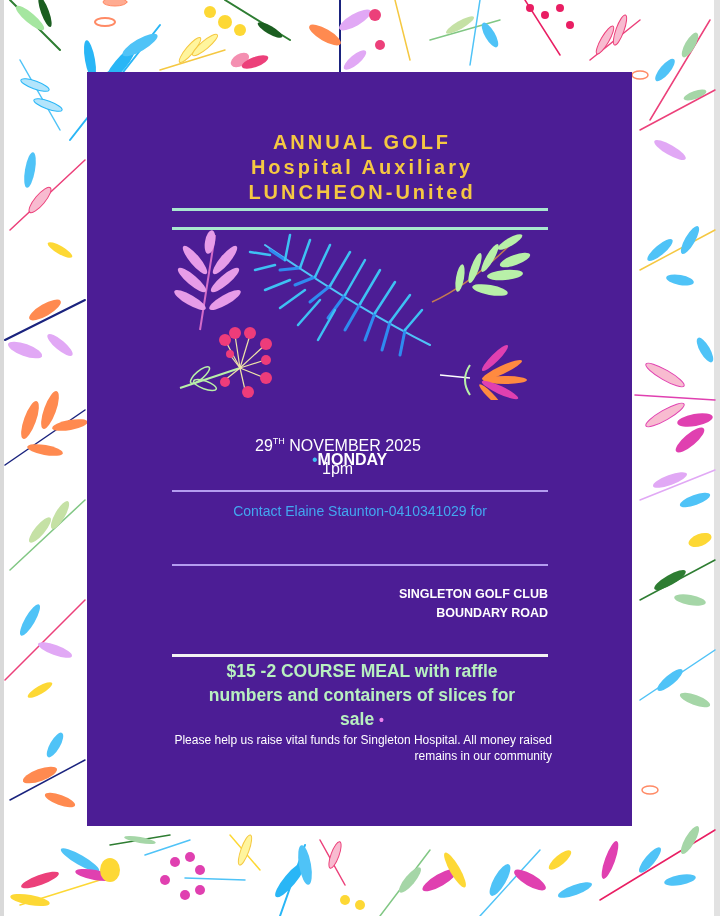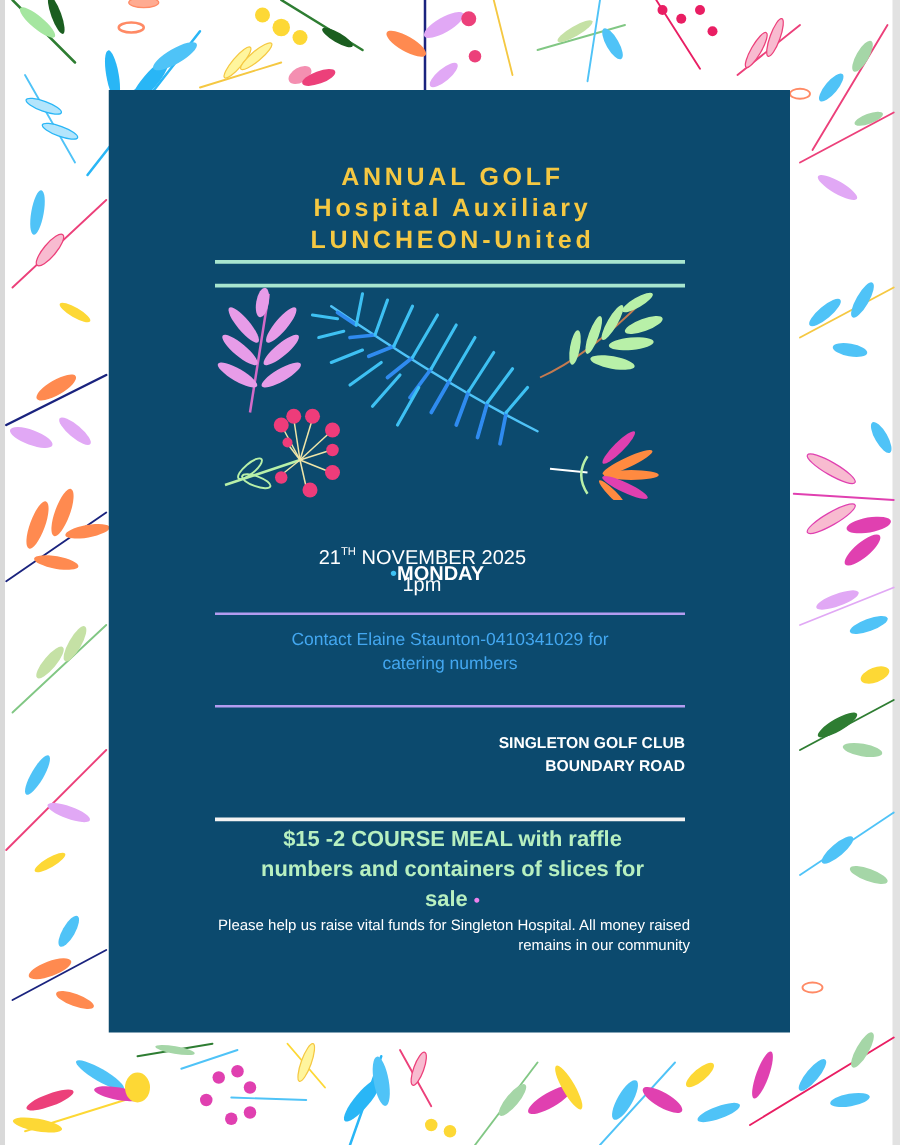--- a/index.html
+++ b/index.html
@@ -6,21 +6,21 @@
   body {
     width: 720px; height: 916px; position: relative; overflow: hidden;
     background: #ffffff;
     font-family: "Liberation Sans", sans-serif;
   }
   .edge-left { position: absolute; left: 0; top: 0; width: 4px; height: 916px; background: #d9d9d9; }
   .edge-right { position: absolute; right: 0; top: 0; width: 6px; height: 916px; background: #e2e2e2; }
   .floral { position: absolute; left: 0; top: 0; width: 720px; height: 916px; }
   .panel {
     position: absolute; left: 87px; top: 72px; width: 545px; height: 754px;
-    background: #0c4a6e;
+    background: #4c1d95;
   }
   .title {
     position: absolute; left: 85px; top: 58px; width: 380px;
     text-align: center; color: #f5c842; font-weight: bold;
     font-size: 20px; line-height: 25px; letter-spacing: 3px;
   }
   .rule { position: absolute; left: 85px; width: 376px; height: 3px; }
   .rule.teal { background: #a8e6cf; }
   .rule.lav { background: #b49cf0; height: 2px; }
   .rule.white { background: #f3f3f3; }
@@ -303,29 +303,28 @@
       <ellipse cx="325" cy="128" rx="18" ry="4" fill="#e040b0" transform="rotate(-45 325 128)"></ellipse>
       <ellipse cx="332" cy="140" rx="22" ry="4" fill="#ff8a40" transform="rotate(-25 332 140)"></ellipse>
       <ellipse cx="335" cy="150" rx="22" ry="4" fill="#ff8a40" transform="rotate(0 335 150)"></ellipse>
       <ellipse cx="330" cy="160" rx="20" ry="4" fill="#e040b0" transform="rotate(25 330 160)"></ellipse>
       <ellipse cx="320" cy="165" rx="15" ry="3" fill="#ff8a40" transform="rotate(45 320 165)"></ellipse>
     </g>
   </svg>
 
   <div class="date-block">
     <div class="day"><span class="dot">•</span><span>MONDAY</span></div>
-    <div class="date"><span>21</span><sup>TH</sup><span> NOVEMBER 2025</span></div>
+    <div class="date"><span>29</span><sup>TH</sup><span> NOVEMBER 2025</span></div>
     <div class="time">1pm</div>
   </div>
 
   <div class="rule lav" style="top:418px;"></div>
 
   <div class="contact">
     <div>Contact Elaine Staunton-0410341029 for</div>
-    <div>catering numbers</div>
   </div>
 
   <div class="rule lav" style="top:492px;"></div>
 
   <div class="venue">
     <div>SINGLETON GOLF CLUB</div>
     <div>BOUNDARY ROAD</div>
   </div>
 
   <div class="rule white" style="top:582px;"></div>

